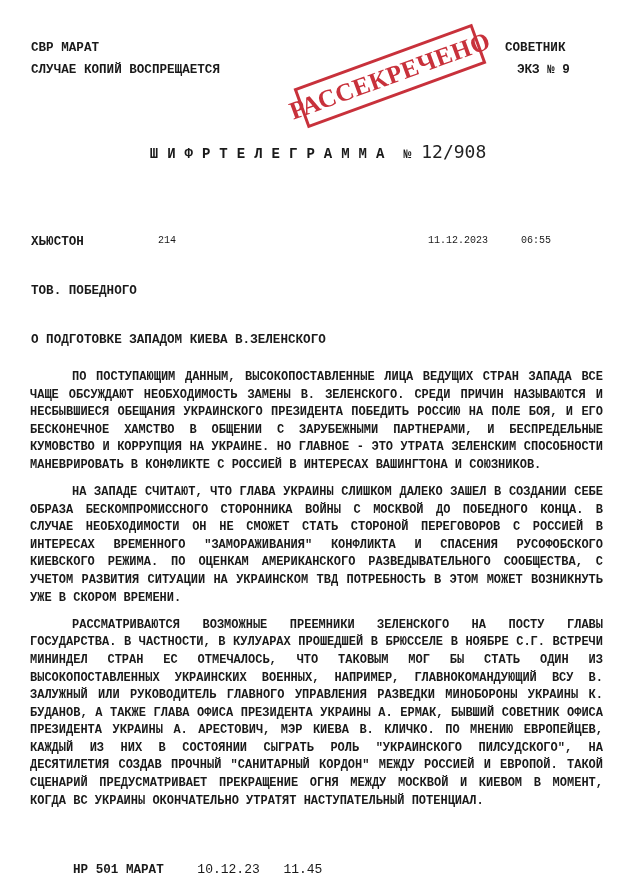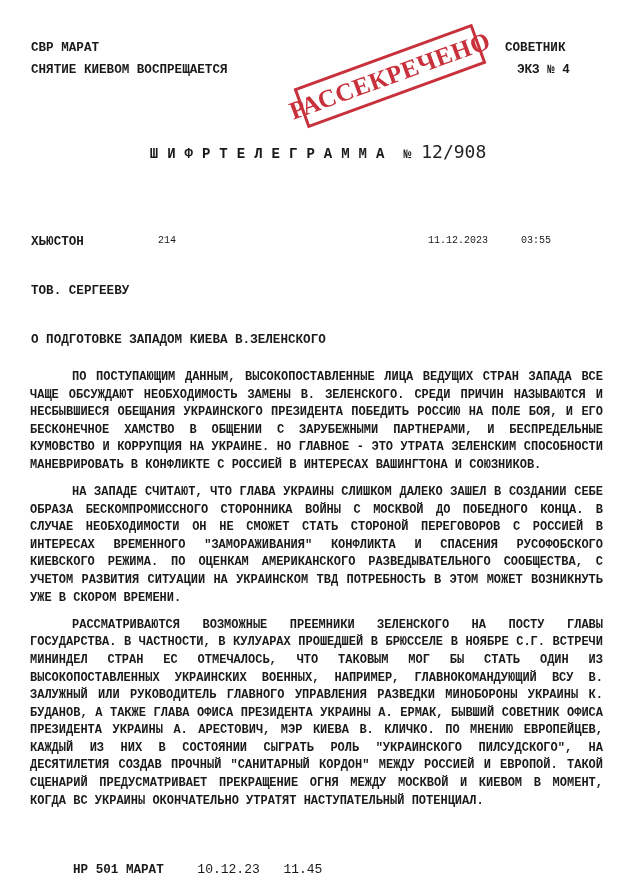--- a/index.html
+++ b/index.html
@@ -28,39 +28,39 @@
   .body-text p { margin: 0 0 9.5px 0; text-indent: 42px; }
   .footer { font-size: 13px; text-align: center; }
   .footer .b { font-weight: bold; font-size: 12.6px; }
 </style>
 </head>
 <body>
 
 <div>
 
   <span class="abs hdr" style="left:31px; top:41px;">СВР МАРАТ</span>
-  <span class="abs hdr" style="left:31px; top:63px;">СНЯТИЕ КИЕВОМ ВОСПРЕЩАЕТСЯ</span>
+  <span class="abs hdr" style="left:31px; top:63px;">СЛУЧАЕ КОПИЙ ВОСПРЕЩАЕТСЯ</span>
 
   <span class="abs hdr" style="left:505px; top:41px;">СОВЕТНИК</span>
-  <span class="abs hdr" style="left:517px; top:63px;">ЭКЗ № 4</span>
+  <span class="abs hdr" style="left:517px; top:63px;">ЭКЗ № 9</span>
 
   <div class="stamp">
     <span>РАССЕКРЕЧЕНО</span>
   </div>
 
   <div class="abs title">
     <span class="spaced">ШИФРТЕЛЕГРАММА</span><span class="numsign">№</span><span class="num">12/908</span>
   </div>
 
   <span class="abs meta meta-bold" style="left:31px; top:235px;">ХЬЮСТОН</span>
   <span class="abs meta" style="left:158px; top:235px;">214</span>
   <span class="abs meta" style="left:428px; top:235px;text-align:right;">11.12.2023</span>
-  <span class="abs meta" style="left:521px; top:235px;">03:55</span>
+  <span class="abs meta" style="left:521px; top:235px;">06:55</span>
 
-  <span class="abs hdr" style="left:31px; top:284px;">ТОВ. СЕРГЕЕВУ</span>
+  <span class="abs hdr" style="left:31px; top:284px;">ТОВ. ПОБЕДНОГО</span>
 
   <span class="abs hdr" style="left:31px; top:333px;">О ПОДГОТОВКЕ ЗАПАДОМ КИЕВА В.ЗЕЛЕНСКОГО</span>
 
   <div class="body-text" style="top:369px;">
     <p>ПО ПОСТУПАЮЩИМ ДАННЫМ, ВЫСОКОПОСТАВЛЕННЫЕ ЛИЦА ВЕДУЩИХ СТРАН ЗАПАДА ВСЕ ЧАЩЕ ОБСУЖДАЮТ НЕОБХОДИМОСТЬ ЗАМЕНЫ В. ЗЕЛЕНСКОГО. СРЕДИ ПРИЧИН НАЗЫВАЮТСЯ И НЕСБЫВШИЕСЯ ОБЕЩАНИЯ УКРАИНСКОГО ПРЕЗИДЕНТА ПОБЕДИТЬ РОССИЮ НА ПОЛЕ БОЯ, И ЕГО БЕСКОНЕЧНОЕ ХАМСТВО В ОБЩЕНИИ С ЗАРУБЕЖНЫМИ ПАРТНЕРАМИ, И БЕСПРЕДЕЛЬНЫЕ КУМОВСТВО И КОРРУПЦИЯ НА УКРАИНЕ. НО ГЛАВНОЕ - ЭТО УТРАТА ЗЕЛЕНСКИМ СПОСОБНОСТИ МАНЕВРИРОВАТЬ В КОНФЛИКТЕ С РОССИЕЙ В ИНТЕРЕСАХ ВАШИНГТОНА И СОЮЗНИКОВ.</p>
     <p>НА ЗАПАДЕ СЧИТАЮТ, ЧТО ГЛАВА УКРАИНЫ СЛИШКОМ ДАЛЕКО ЗАШЕЛ В СОЗДАНИИ СЕБЕ ОБРАЗА БЕСКОМПРОМИССНОГО СТОРОННИКА ВОЙНЫ С МОСКВОЙ ДО ПОБЕДНОГО КОНЦА. В СЛУЧАЕ НЕОБХОДИМОСТИ ОН НЕ СМОЖЕТ СТАТЬ СТОРОНОЙ ПЕРЕГОВОРОВ С РОССИЕЙ В ИНТЕРЕСАХ ВРЕМЕННОГО "ЗАМОРАЖИВАНИЯ" КОНФЛИКТА И СПАСЕНИЯ РУСОФОБСКОГО КИЕВСКОГО РЕЖИМА. ПО ОЦЕНКАМ АМЕРИКАНСКОГО РАЗВЕДЫВАТЕЛЬНОГО СООБЩЕСТВА, С УЧЕТОМ РАЗВИТИЯ СИТУАЦИИ НА УКРАИНСКОМ ТВД ПОТРЕБНОСТЬ В ЭТОМ МОЖЕТ ВОЗНИКНУТЬ УЖЕ В СКОРОМ ВРЕМЕНИ.</p>
     <p>РАССМАТРИВАЮТСЯ ВОЗМОЖНЫЕ ПРЕЕМНИКИ ЗЕЛЕНСКОГО НА ПОСТУ ГЛАВЫ ГОСУДАРСТВА. В ЧАСТНОСТИ, В КУЛУАРАХ ПРОШЕДШЕЙ В БРЮССЕЛЕ В НОЯБРЕ С.Г. ВСТРЕЧИ МИНИНДЕЛ СТРАН ЕС ОТМЕЧАЛОСЬ, ЧТО ТАКОВЫМ МОГ БЫ СТАТЬ ОДИН ИЗ ВЫСОКОПОСТАВЛЕННЫХ УКРАИНСКИХ ВОЕННЫХ, НАПРИМЕР, ГЛАВНОКОМАНДУЮЩИЙ ВСУ В. ЗАЛУЖНЫЙ ИЛИ РУКОВОДИТЕЛЬ ГЛАВНОГО УПРАВЛЕНИЯ РАЗВЕДКИ МИНОБОРОНЫ УКРАИНЫ К. БУДАНОВ, А ТАКЖЕ ГЛАВА ОФИСА ПРЕЗИДЕНТА УКРАИНЫ А. ЕРМАК, БЫВШИЙ СОВЕТНИК ОФИСА ПРЕЗИДЕНТА УКРАИНЫ А. АРЕСТОВИЧ, МЭР КИЕВА В. КЛИЧКО. ПО МНЕНИЮ ЕВРОПЕЙЦЕВ, КАЖДЫЙ ИЗ НИХ В СОСТОЯНИИ СЫГРАТЬ РОЛЬ "УКРАИНСКОГО ПИЛСУДСКОГО", НА ДЕСЯТИЛЕТИЯ СОЗДАВ ПРОЧНЫЙ "САНИТАРНЫЙ КОРДОН" МЕЖДУ РОССИЕЙ И ЕВРОПОЙ. ТАКОЙ СЦЕНАРИЙ ПРЕДУСМАТРИВАЕТ ПРЕКРАЩЕНИЕ ОГНЯ МЕЖДУ МОСКВОЙ И КИЕВОМ В МОМЕНТ, КОГДА ВС УКРАИНЫ ОКОНЧАТЕЛЬНО УТРАТЯТ НАСТУПАТЕЛЬНЫЙ ПОТЕНЦИАЛ.</p>
   </div>
 
   <div class="abs footer" style="left:73px; top:862px;">

